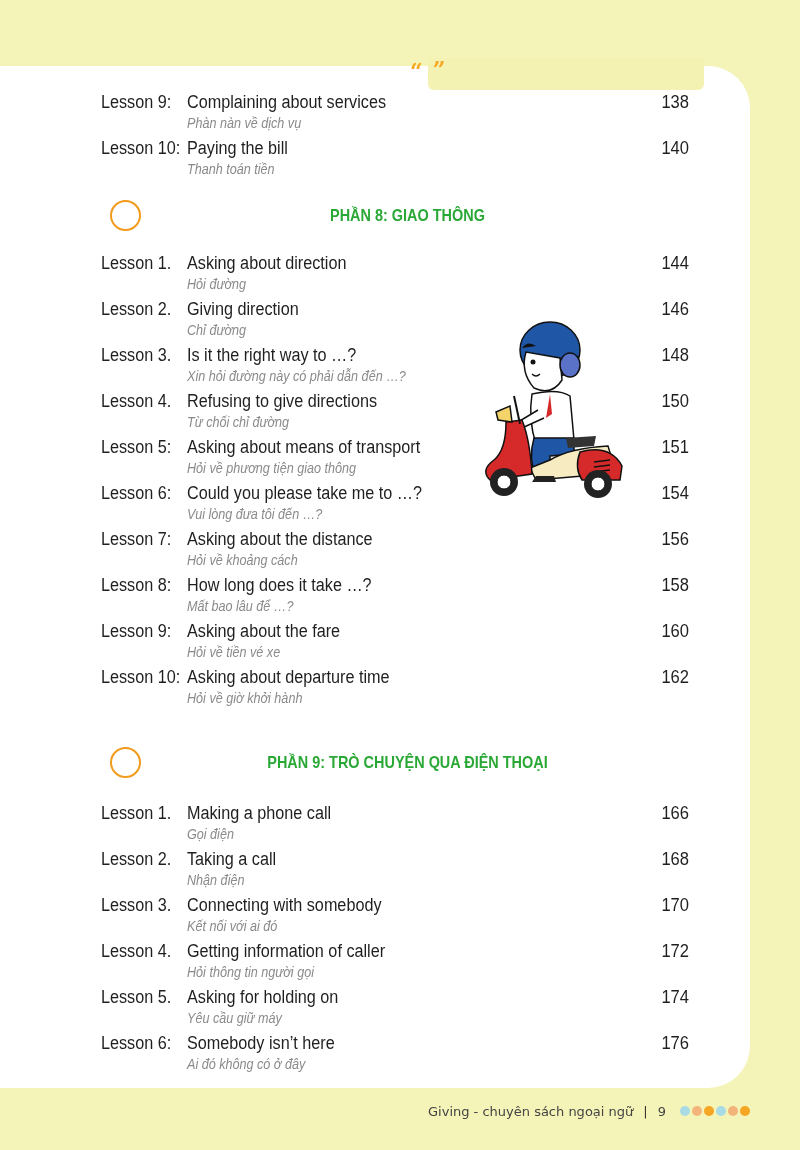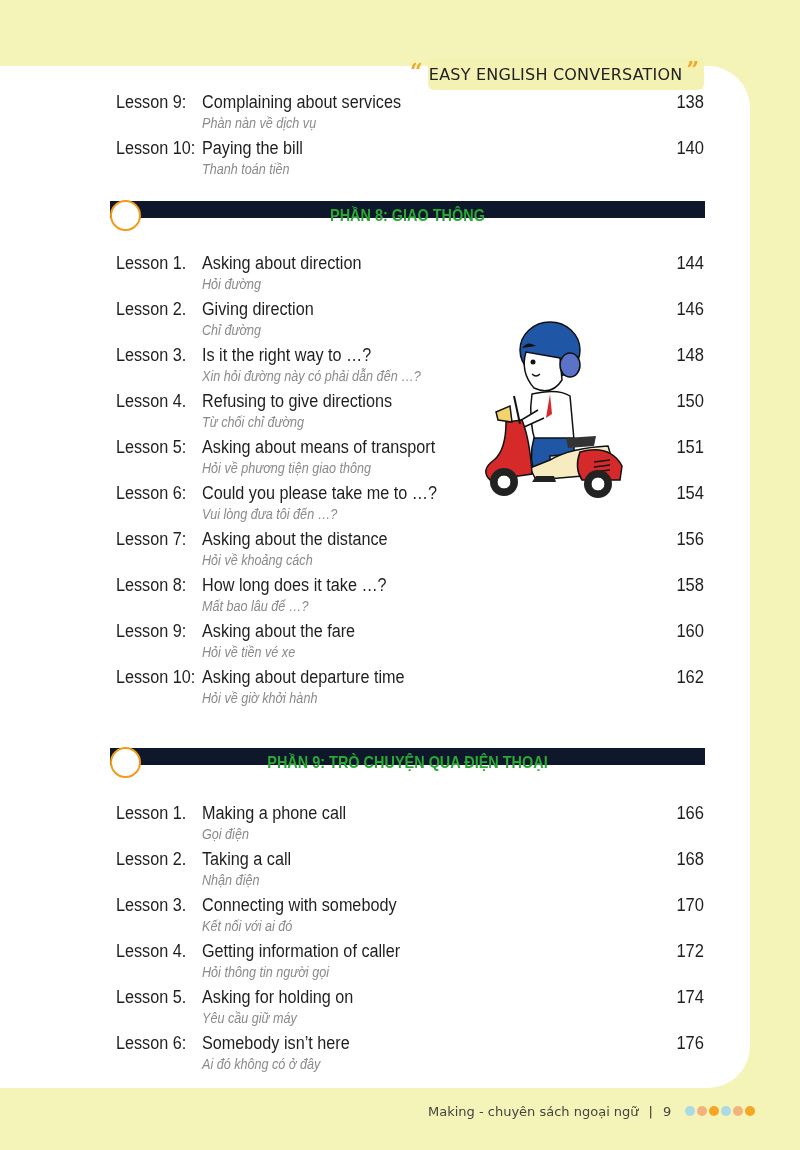--- a/index.html
+++ b/index.html
@@ -40,21 +40,21 @@
     font-family: "DejaVu Serif", serif;
     font-weight: bold;
     font-size: 22px;
     line-height: 1;
   }
   .quote.open { margin-right: 6px; position: relative; top: -3px; }
   .quote.close { margin-left: 4px; position: relative; top: -5px; }
 
   .row {
     position: absolute;
-    left: 116px;
+    left: 101px;
     width: 588px;
     height: 46px;
   }
   .lesson-num {
     position: absolute;
     left: 0; top: 0;
     font-size: 18px;
     color: #1f1f1f;
     transform: scaleX(0.9);
     transform-origin: left;
@@ -85,22 +85,22 @@
     font-size: 18px;
     color: #1f1f1f;
     transform: scaleX(0.92);
     transform-origin: right;
   }
 
   .section-bar {
     position: absolute;
     left: 110px;
     width: 595px;
-    height: 17px;
-    background: #0f172a;
+    height: 33px;
+    background: #ffffff;
   }
   .section-circle {
     position: absolute;
     left: 0; top: -1px;
     width: 31px; height: 31px;
     border: 2px solid #f29a1a;
     border-radius: 50%;
     background: #ffffff;
   }
   .section-title {
@@ -138,21 +138,20 @@
   .dot { width: 10px; height: 10px; border-radius: 50%; }
 </style>
 </head>
 <body>
 
 <div class="panel"></div>
 
 <div class="header-tag"></div>
 <div class="header-title">
   <span class="quote open">“</span>
-  <span>EASY ENGLISH CONVERSATION</span>
   <span class="quote close">”</span>
 </div>
 
 <div class="row" style="top:92px">
   <span class="lesson-num">Lesson 9:</span>
   <span class="lesson-title">Complaining about services</span>
   <span class="lesson-sub">Phàn nàn về dịch vụ</span>
   <span class="lesson-page">138</span>
 </div>
 <div class="row" style="top:138px">
@@ -305,21 +304,21 @@
   <span class="lesson-page">174</span>
 </div>
 <div class="row" style="top:1033px">
   <span class="lesson-num">Lesson 6:</span>
   <span class="lesson-title">Somebody isn’t here</span>
   <span class="lesson-sub">Ai đó không có ở đây</span>
   <span class="lesson-page">176</span>
 </div>
 
 <div class="footer">
-  <span>Making - chuyên sách ngoại ngữ</span>
+  <span>Giving - chuyên sách ngoại ngữ</span>
   <span class="sep">|</span>
   <span class="pgnum">9</span>
   <span class="dots">
     <span class="dot" style="background: rgb(168, 219, 230);"></span>
     <span class="dot" style="background: rgb(242, 180, 122);"></span>
     <span class="dot" style="background: rgb(245, 166, 35);"></span>
     <span class="dot" style="background: rgb(168, 219, 230);"></span>
     <span class="dot" style="background: rgb(242, 180, 122);"></span>
     <span class="dot" style="background: rgb(245, 166, 35);"></span>
   </span>

